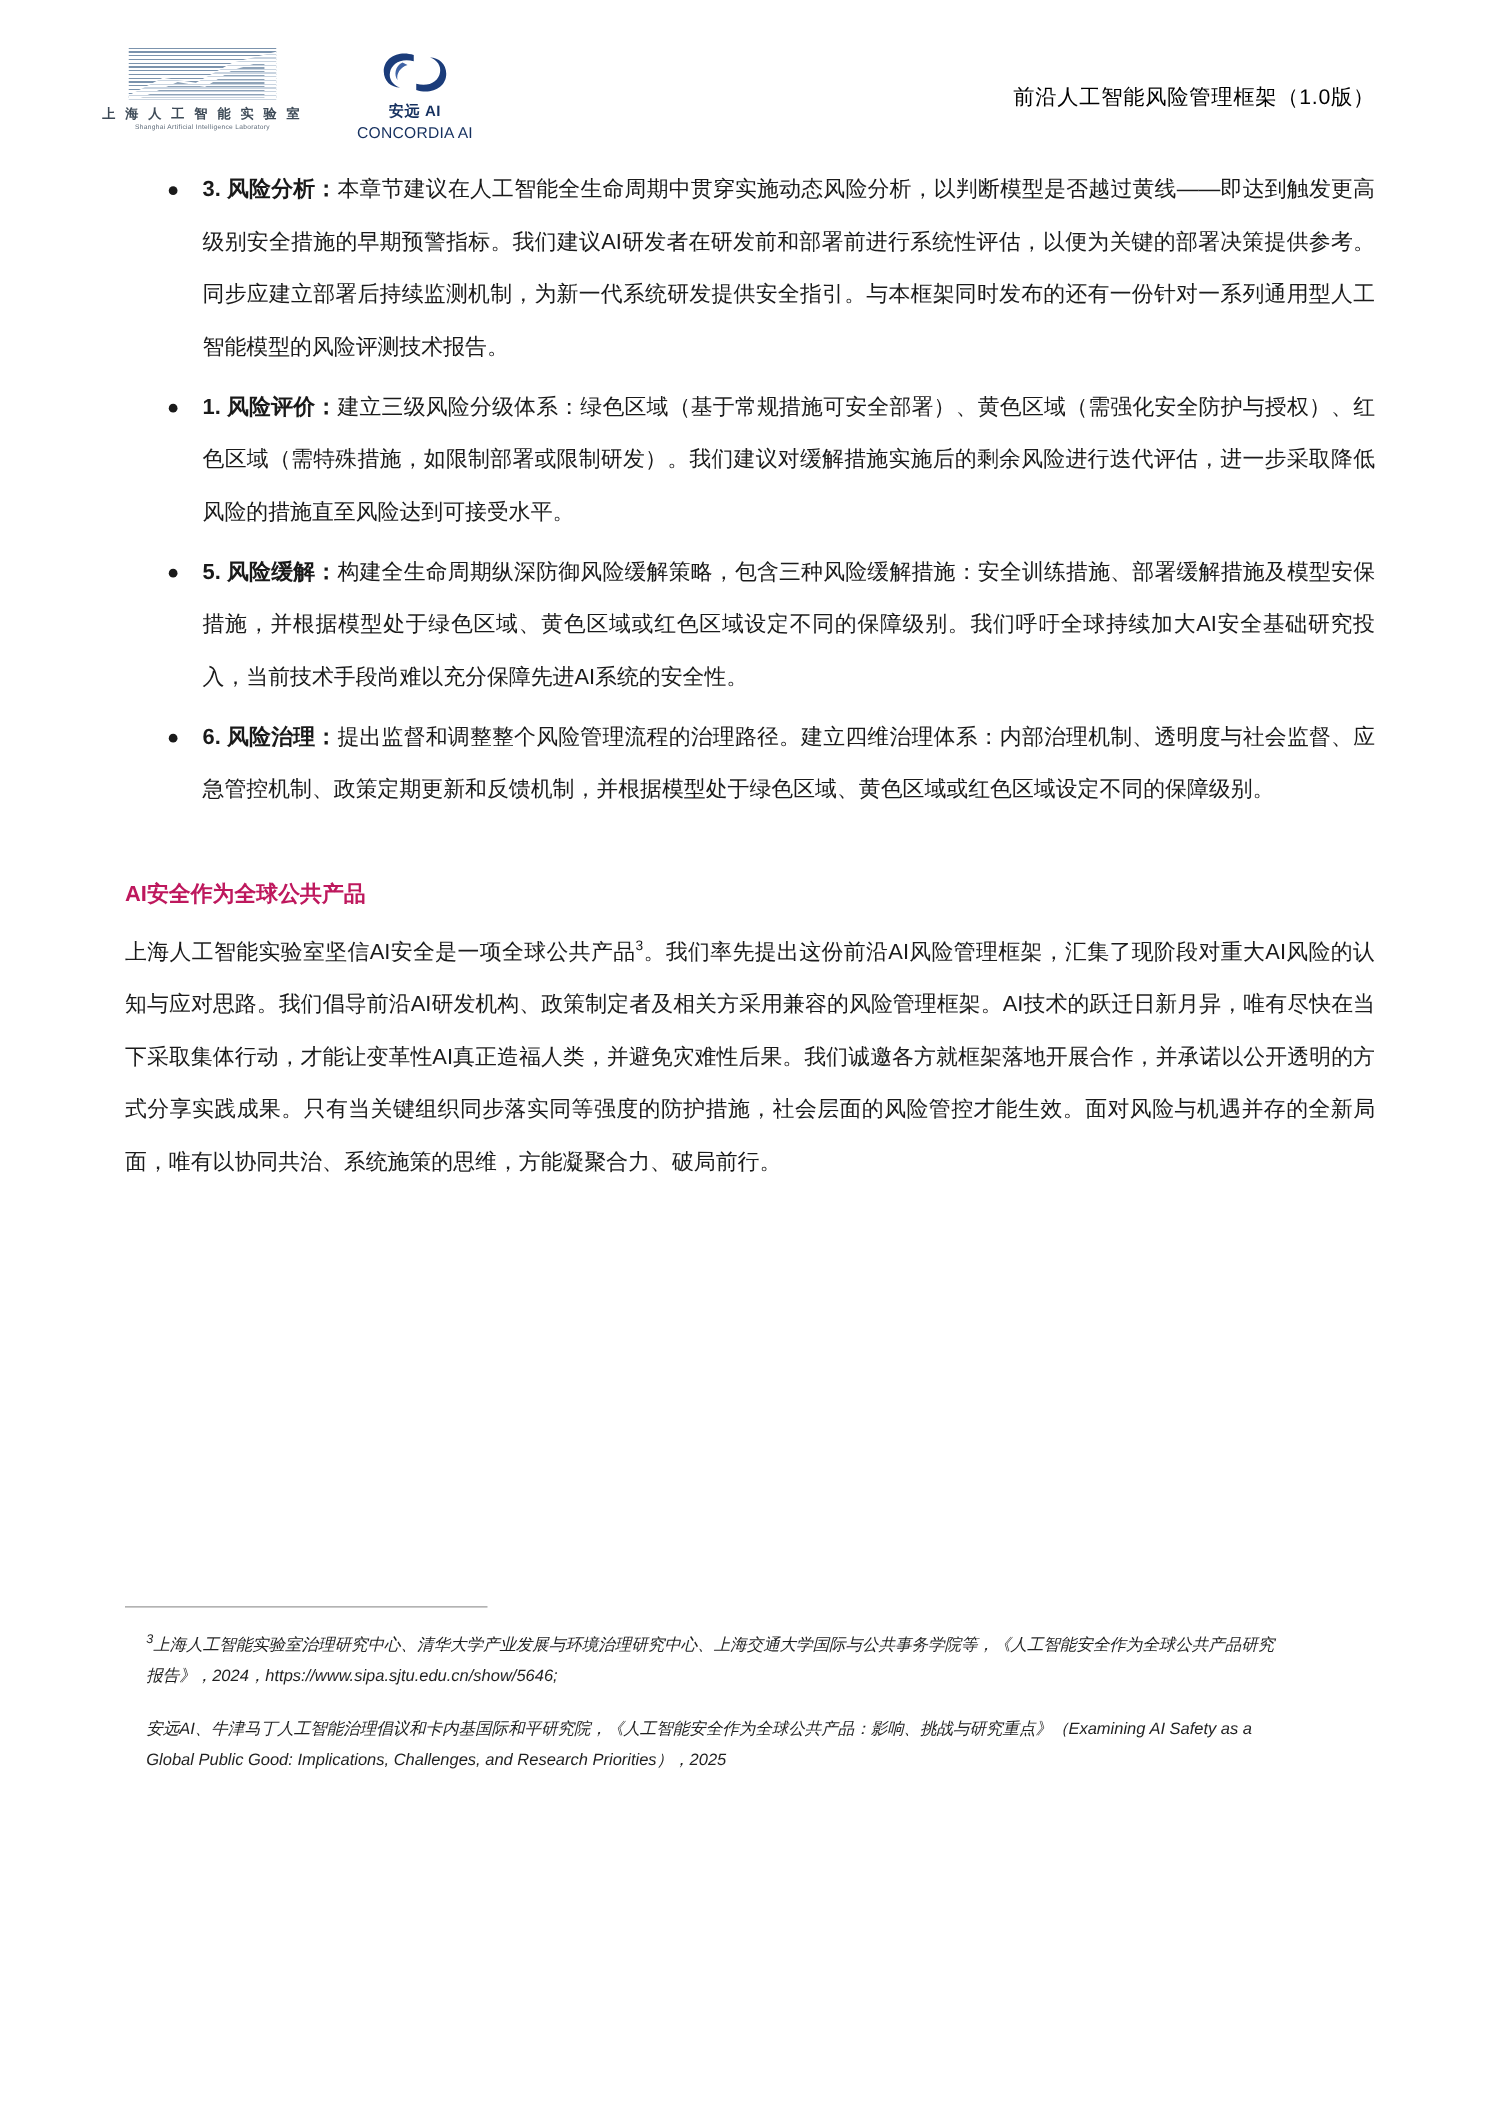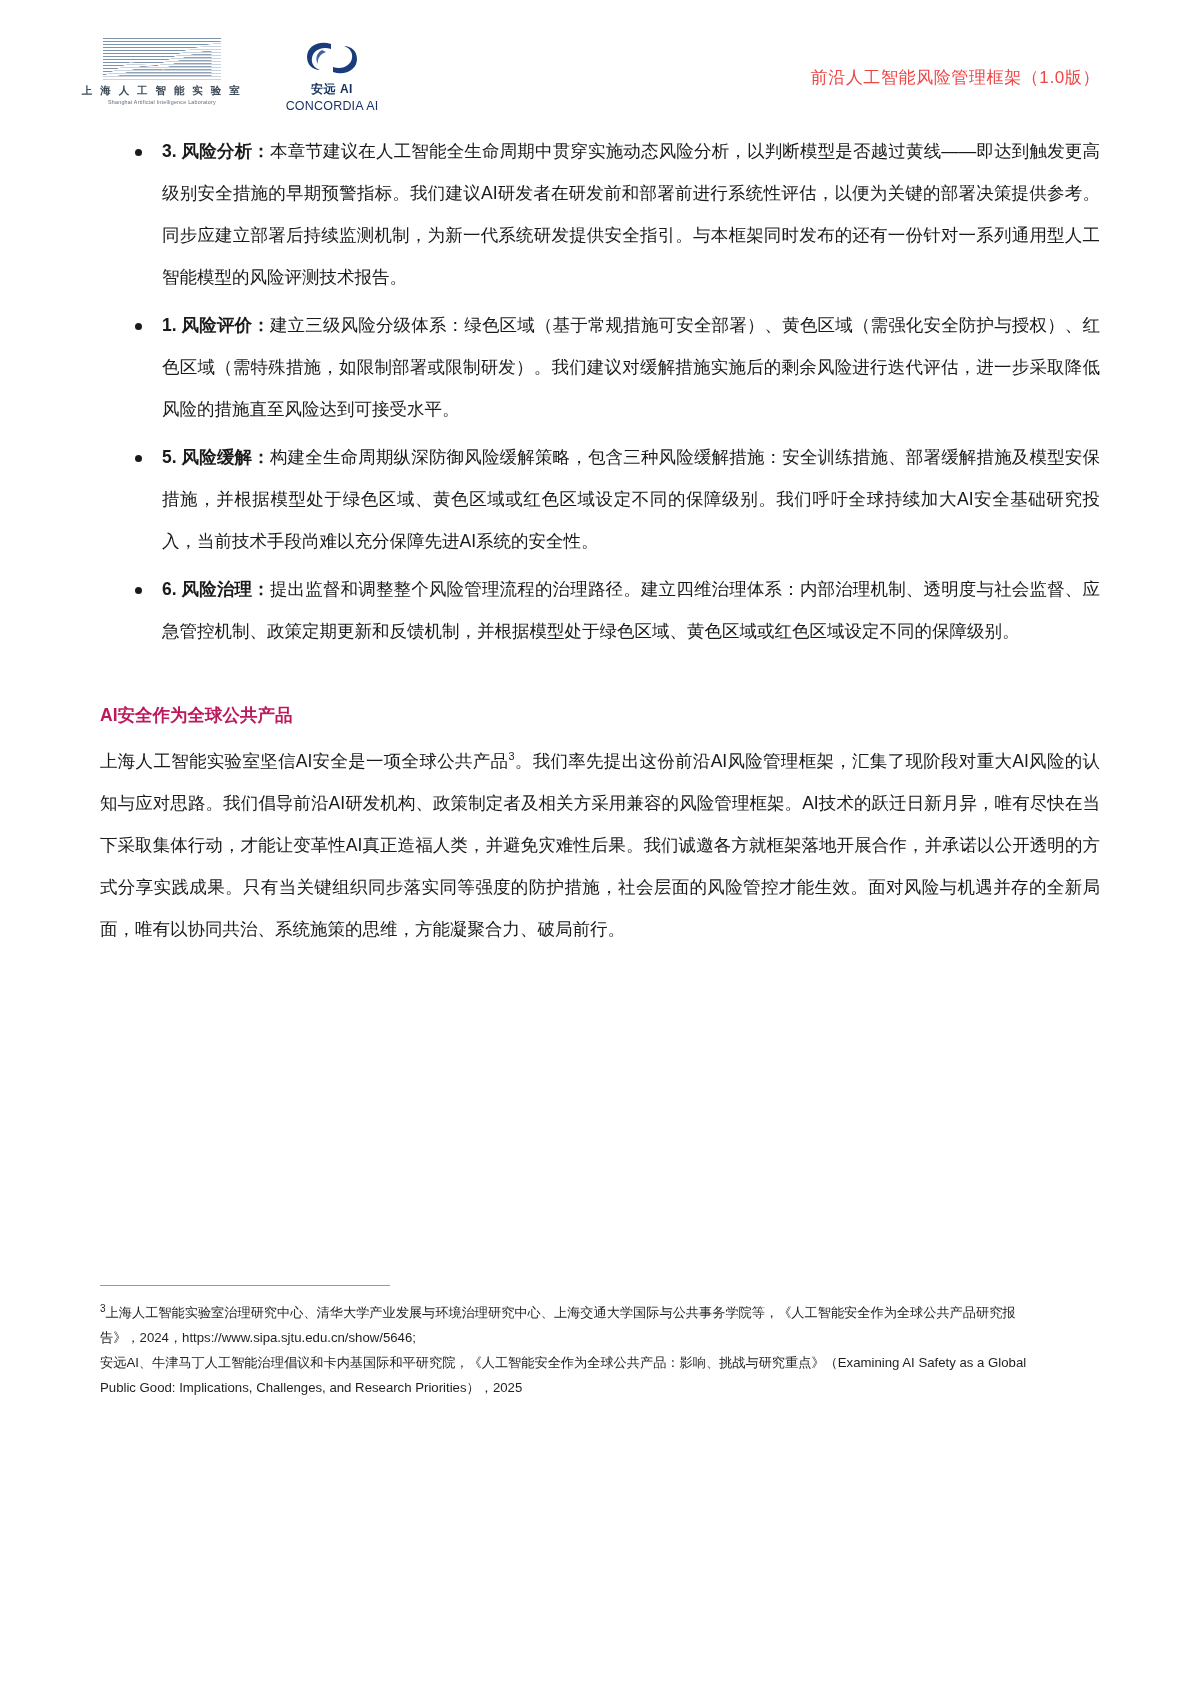--- a/index.html
+++ b/index.html
@@ -122,21 +122,21 @@
     margin-top: 1px;
     font-size: 12.5px;
     font-weight: 400;
     color: #15305f;
     letter-spacing: 0.2px;
     white-space: nowrap;
   }
 
   .header-title {
     font-size: 17px;
-    color: #ef4444;
+    color: #000000;
     letter-spacing: 0.6px;
     margin-top: 28px;
     white-space: nowrap;
   }
 
   
   .content {
     position: absolute;
     top: 130px;
     left: 100px;
@@ -211,21 +211,22 @@
     line-height: 25px;
     color: #1f1f1f;
     text-align: left;
   }
   .footnote .marker {
     font-size: 10px;
     vertical-align: super;
     line-height: 0;
   }
   .footnote p {
-    margin: 0;
+    margin: 17px;
+    font-style: italic;
   }
   .fn-wrap { word-break: break-all; }
 </style>
 </head>
 <body>
 
 <div class="page">
 
   <div class="page-header">
     <div class="logos">

